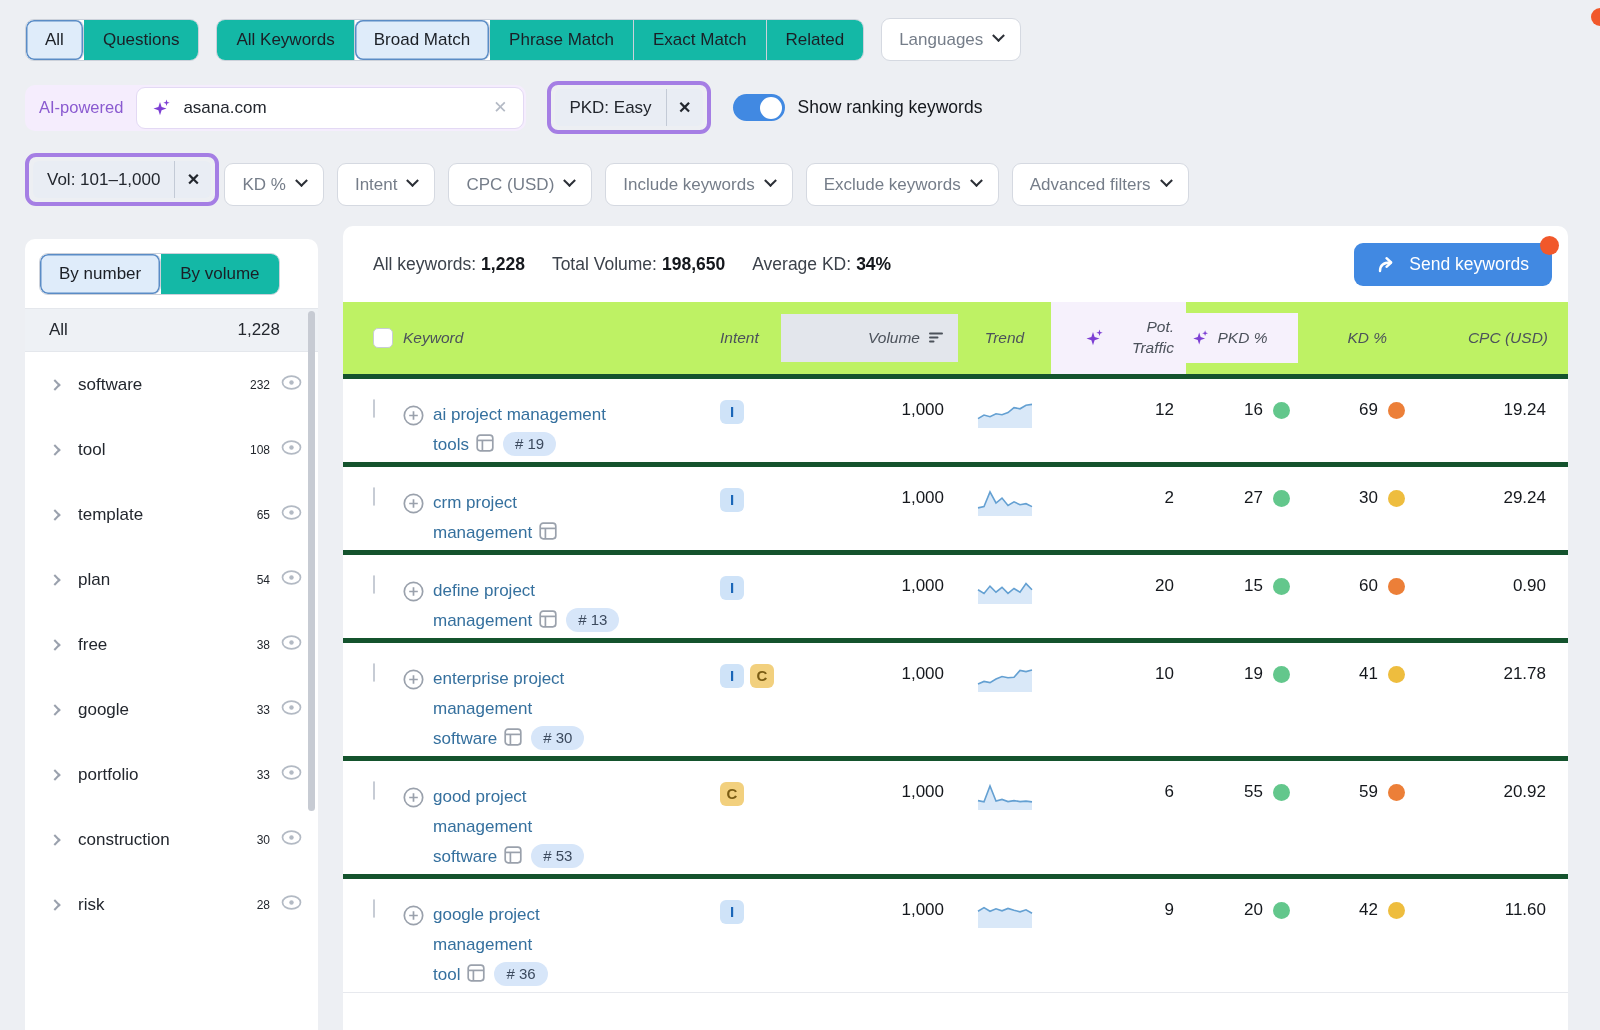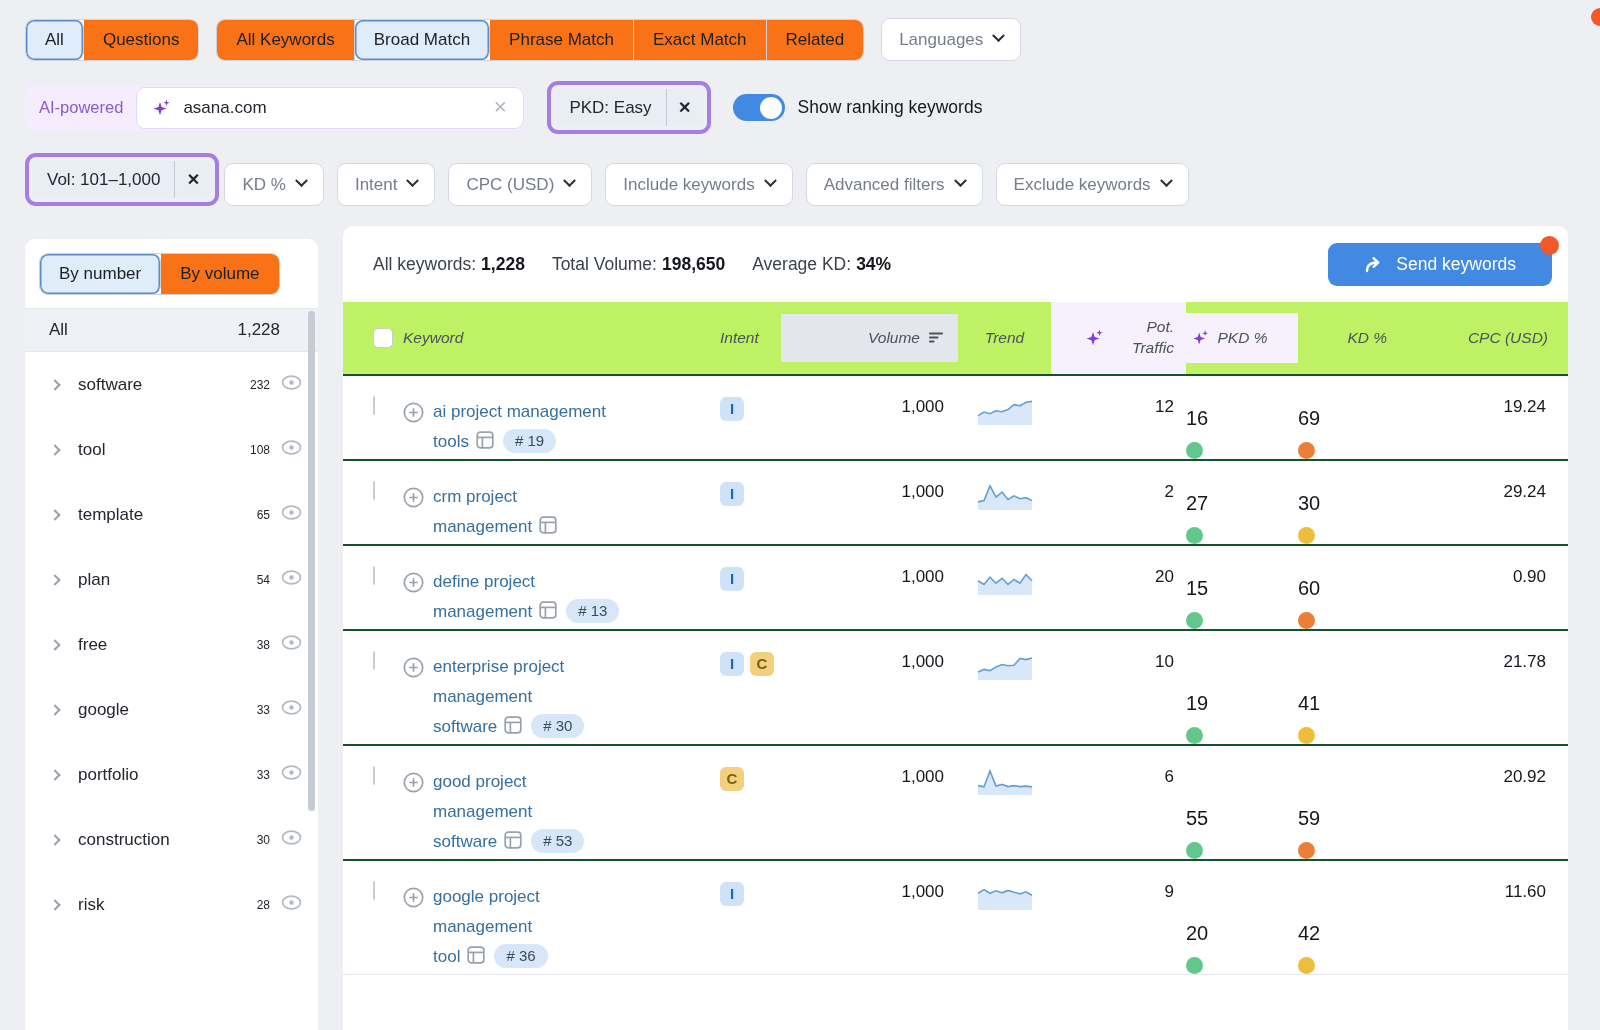--- a/index.html
+++ b/index.html
@@ -8,21 +8,21 @@
     width:1600px; height:1030px; overflow:hidden;
     font-family:"Liberation Sans", sans-serif;
     background:#edeff3; color:#1b1f26;
   }
   .page { position:relative; width:1600px; height:1030px; padding:18px 0 0 25px; }
 
   
   .row1 { display:flex; align-items:center; gap:17px; }
   .seg { display:flex; background:#fff; border:1px solid #ccd1da; border-radius:9px; overflow:hidden; }
   .seg .seg-btn {
-    font-size:17px; padding:10px 19px; color:#1b1f26; background:#f97316;
+    font-size:17px; padding:10px 19px; color:#1b1f26; background:#14b8a6;
     border:none; border-right:1px solid #ccd1da; cursor:pointer; white-space:nowrap;
     font-family:inherit;
   }
   .seg .seg-btn:last-child { border-right:none; }
   .seg .seg-btn.selected {
     background:#dfecfa; border-radius:8px;
     box-shadow: inset 0 0 0 1.5px #5a8cc6;
   }
   .dd-btn {
     display:flex; align-items:center; gap:11px; background:#fff;
@@ -61,21 +61,21 @@
   .side-item .g-chev { width:8px; height:8px; border-right:2px solid #9aa1ad; border-bottom:2px solid #9aa1ad; transform:rotate(-45deg); flex:0 0 auto; }
   .side-item .g-name { margin-left:19px; font-size:17px; color:#23272e; }
   .side-item .g-count { margin-left:auto; font-size:12px; color:#23272e; }
   .side-item .g-eye { margin-left:11px; flex:0 0 auto; cursor:pointer; }
   .side-scroll { position:absolute; right:3px; top:72px; width:7px; height:500px; border-radius:4px; background:#c7cbd3; }
 
   .main { flex:1; margin-left:25px; margin-right:32px; background:#fff; border-radius:10px 10px 0 0; height:825px; overflow:hidden; }
   .summary { display:flex; align-items:center; justify-content:space-between; padding:17px 16px 16px 30px; }
   .summary-stats { display:flex; gap:27px; font-size:17.5px; color:#3c424b; }
   .summary-stats b { color:#15181d; margin-left:5px; }
-  .send-btn { position:relative; display:flex; align-items:center; gap:11px; background:#4189e2; color:#fff; border:none; border-radius:9px; height:43px; padding:0 36px; font-size:17.5px; cursor:pointer; font-family:inherit; }
+  .send-btn { position:relative; display:flex; align-items:center; gap:11px; background:#4189e2; color:#fff; border:none; border-radius:9px; height:43px; padding:0 23px; font-size:17.5px; cursor:pointer; font-family:inherit; }
   .send-btn .notif { position:absolute; top:-7px; right:-7px; width:19px; height:19px; border-radius:50%; background:#f1582b; }
 
   
   .tgrid { display:grid; grid-template-columns:60px 295px 83px 177px 93px 135px 112px 115px 1fr; }
   .thead { background:#bef264;font-style:italic; }
   .thead > div { padding-top:15px; padding-bottom:15px; font-size:15.5px; color:#4c525b; display:flex; align-items:flex-start; }
   .th-vol { background:#e3e6ec; justify-content:flex-end; padding-right:14px; gap:8px; align-items:center; }
   .th-pt, .th-pkd { background:#f6f1fc; }
   .th-pt { justify-content:flex-end; padding-right:12px; gap:26px; }
   .th-pkd { justify-content:center; padding-right:26px; gap:7px; align-items:center; }
@@ -85,38 +85,38 @@
   .th-trend { justify-content:center; }
   .th-intent { padding-left:22px; }
   .thead { align-items:center; }
   .thead > div { align-items:center; }
   .th-pt { align-items:center; }
   .pt-label { text-align:right; line-height:1.35; }
 
   .checkbox { width:20px; height:20px; border:1.5px solid #c7ccd5; border-radius:5px; background:#fff; cursor:pointer; flex:0 0 auto; }
   .cell-check { padding-left:30px; }
 
-  .trow { border-top:2px solid #14532d; }
+  .trow { border-top:5px solid #14532d; }
   .trow > div { padding-top:21px; }
   .trow:last-child { border-bottom:1px solid #e7e9ee; }
   .cell-kw { display:flex; }
   .kw-lines { font-size:17px; line-height:30px; color:#35709e; }
   .kw-line { white-space:nowrap; }
   .kw-link { color:#35709e; text-decoration:none; cursor:pointer; }
   .plus-ic { margin-right:9px; margin-top:5px; flex:0 0 auto; cursor:pointer; }
   .serp-ic { display:inline-block; vertical-align:-2px; margin-left:7px; cursor:pointer; }
   .rank-badge { display:inline-block; vertical-align:1px; margin-left:9px; background:#d7e6f9; color:#3c4a5e; font-size:15px; border-radius:13px; padding:3px 12px; line-height:1.2; }
   .cell-intent { display:flex; gap:6px; padding-left:22px; }
   .ibadge { width:24px; height:24px; border-radius:6px; font-size:15px; font-weight:bold; display:flex; align-items:center; justify-content:center; }
   .ibadge.i { background:#cfe3f8; color:#1a66b8; }
   .ibadge.c { background:#f2d07e; color:#7a5c13; }
   .cell-vol { text-align:right; padding-right:14px; font-size:17px; color:#15181d; }
   .cell-trend { display:flex; justify-content:center; padding-top:18px; }
   .cell-pt { text-align:right; padding-right:12px; font-size:17px; color:#15181d; }
-  .cell-dotnum { display:flex; justify-content:flex-end; align-items:flex-start; gap:10px; padding-right:8px; font-size:20px; color:#15181d;flex-direction:column; }
+  .cell-dotnum { display:flex; justify-content:flex-end; align-items:flex-start; gap:10px; padding-right:8px; font-size:17px; color:#15181d; }
   .dot { width:17px; height:17px; border-radius:50%; margin-top:2px; flex:0 0 auto; }
   .cell-cpc { text-align:right; padding-right:22px; font-size:17px; color:#15181d; }
 
   .edge-notif { position:absolute; right:-9px; top:8px; width:18px; height:18px; border-radius:50%; background:#f1582b; }
 </style>
 </head>
 <body>
 
 <div class="page">
 
@@ -180,25 +180,25 @@
         </button>
         <button class="dd-btn">
           <span>CPC (USD)</span>
           <span class="chev"></span>
         </button>
         <button class="dd-btn">
           <span>Include keywords</span>
           <span class="chev"></span>
         </button>
         <button class="dd-btn">
+          <span>Exclude keywords</span>
+          <span class="chev"></span>
+        </button>
+        <button class="dd-btn">
           <span>Advanced filters</span>
-          <span class="chev"></span>
-        </button>
-        <button class="dd-btn">
-          <span>Exclude keywords</span>
           <span class="chev"></span>
         </button>
       </div>
   </div>
 
   <div class="content">
 
     <div class="sidebar">
       <div class="side-tabs">
         <div class="seg" id="side-seg" style="display:inline-flex">

